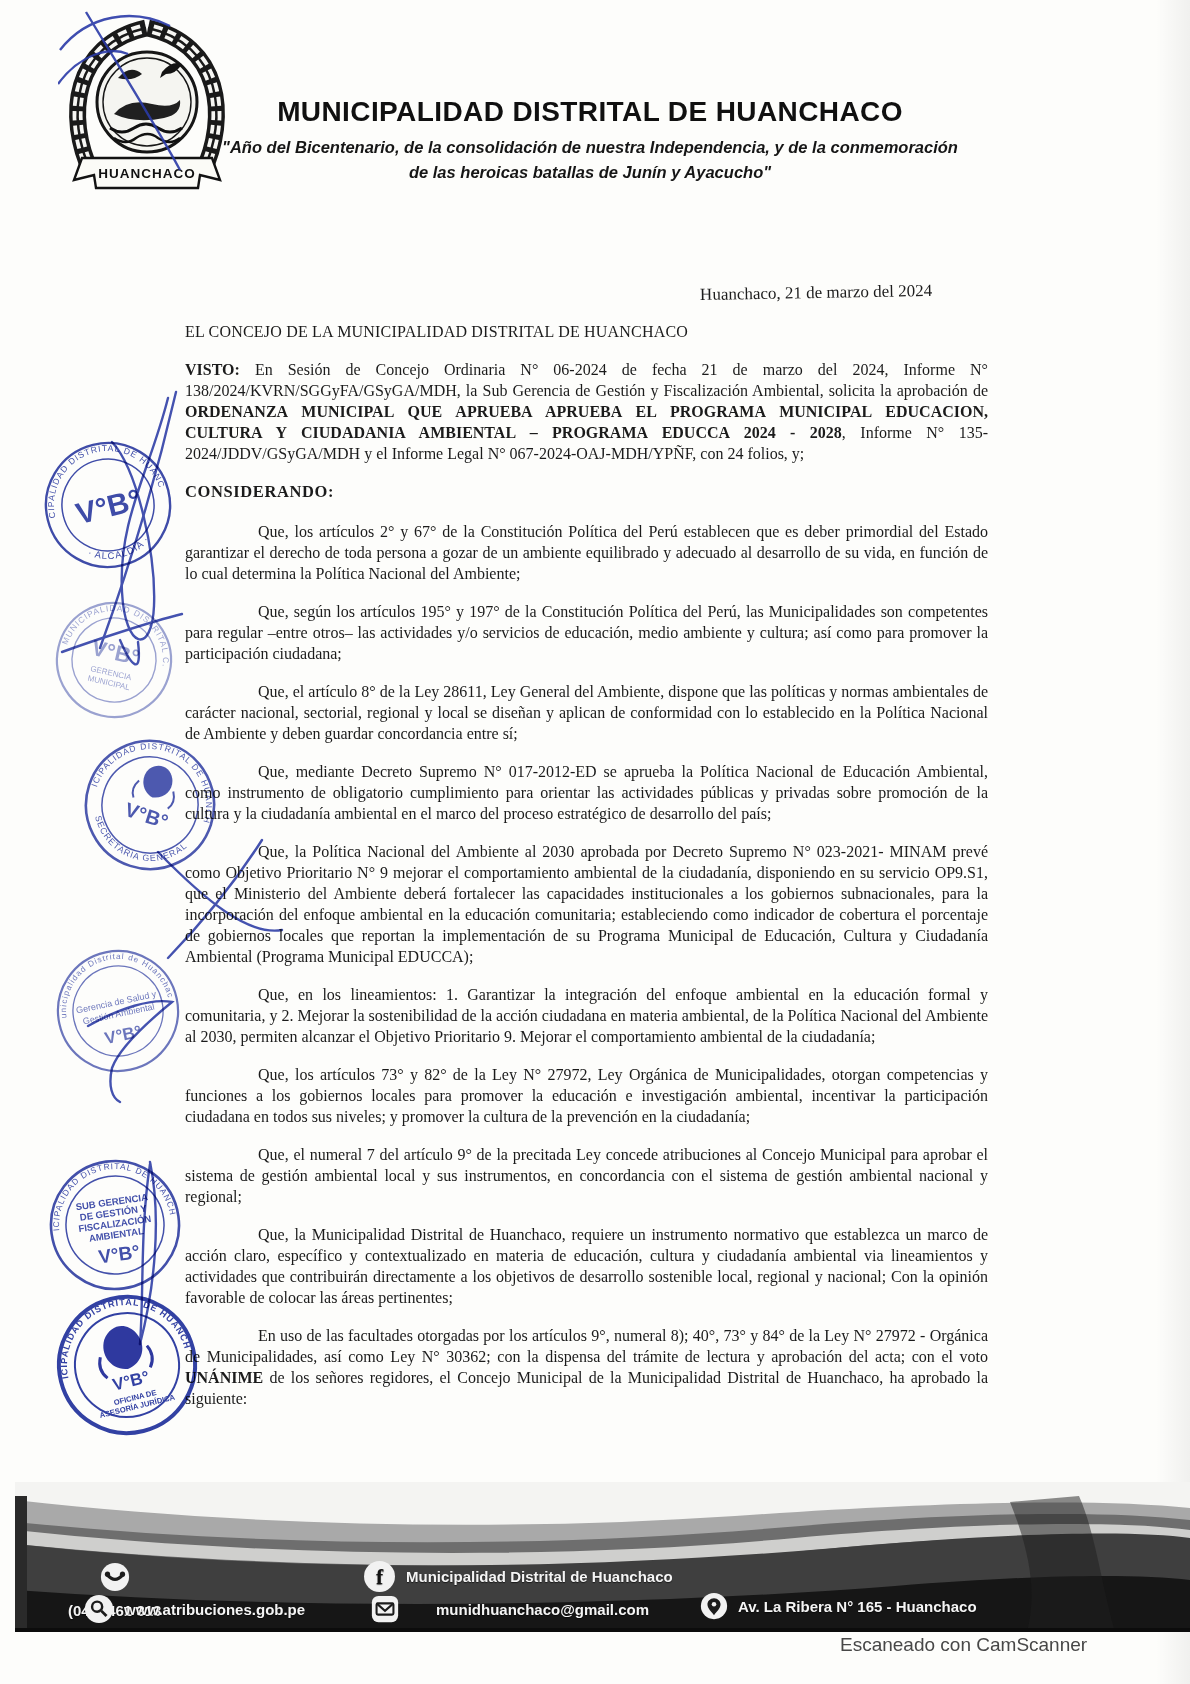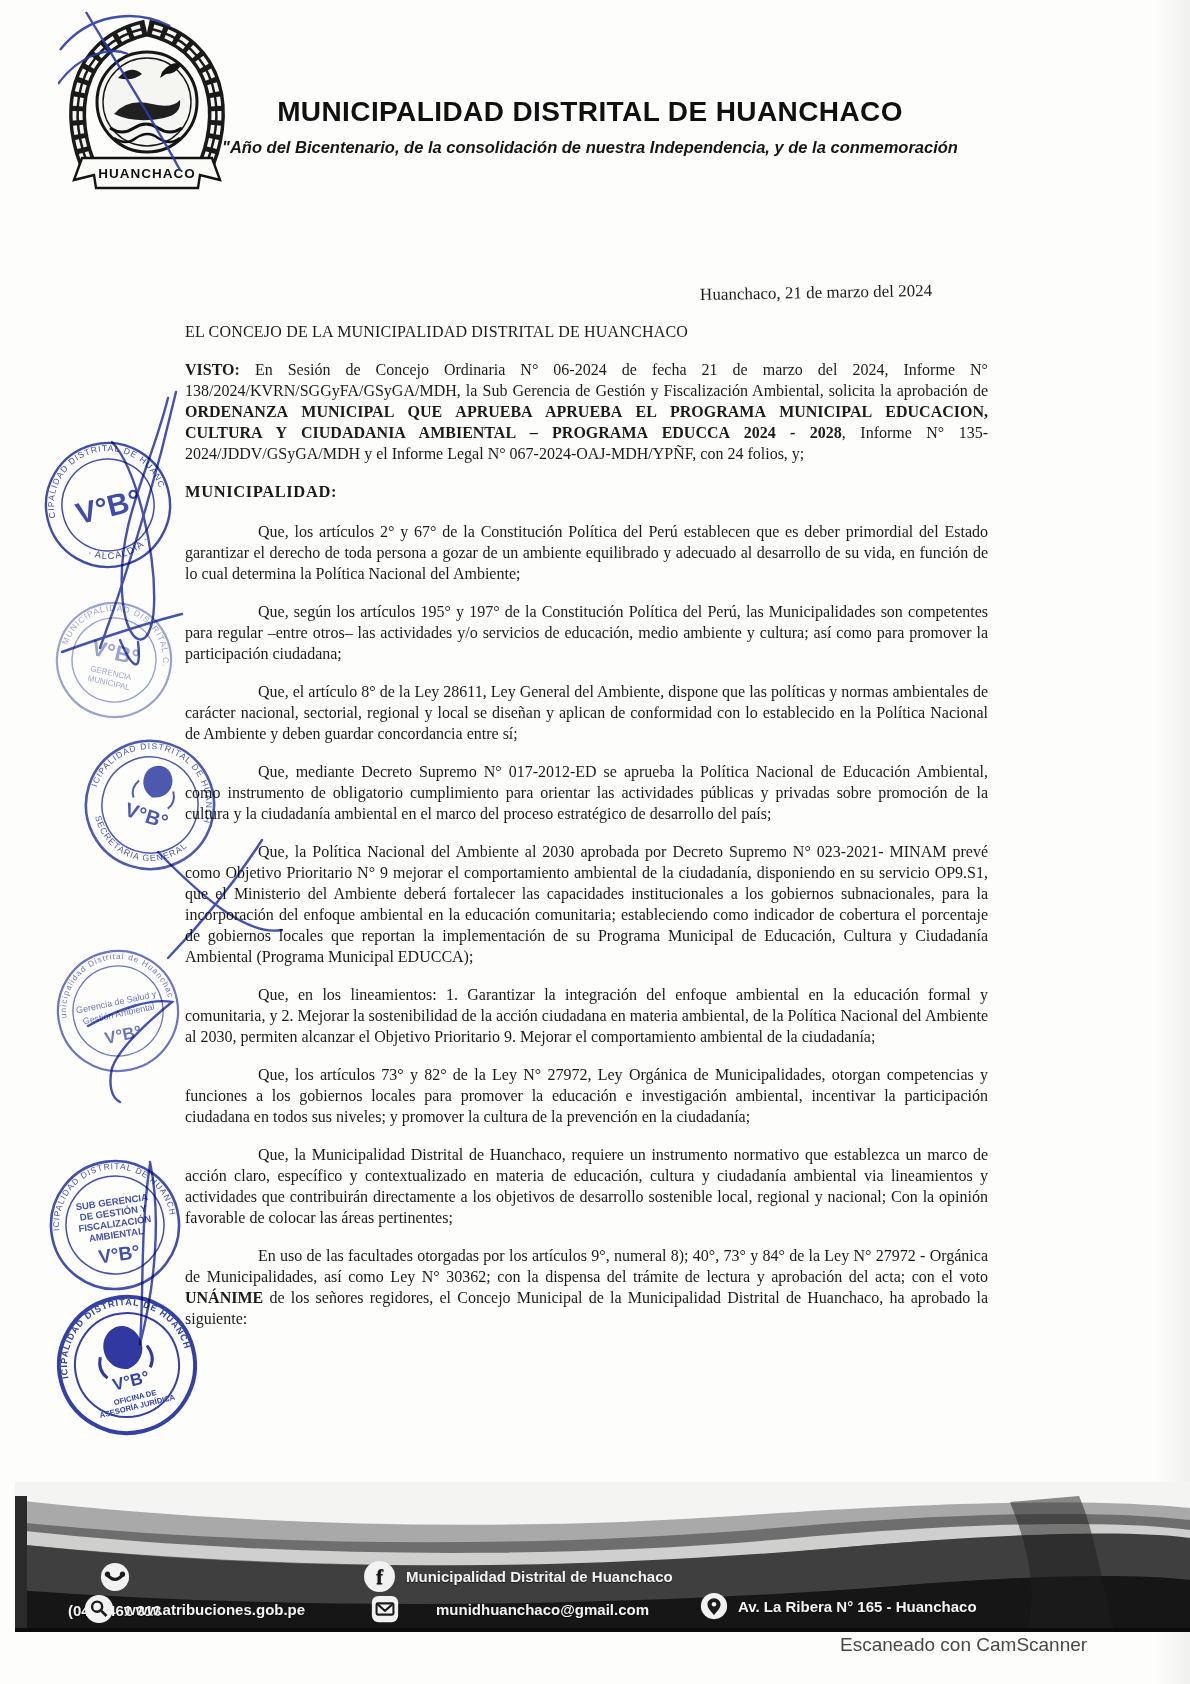--- a/index.html
+++ b/index.html
@@ -80,39 +80,41 @@
       <path d="M2,44 C30,8 76,2 112,20"></path>
       <path d="M0,78 C22,48 52,40 70,48"></path>
       <path d="M28,6 C58,56 96,116 122,164"></path>
     </g>
   </svg>
 
   <div class="header-text">
     <h1 class="muni-name">MUNICIPALIDAD DISTRITAL DE HUANCHACO</h1>
     <div class="slogan">
       <div>"Año del Bicentenario, de la consolidación de nuestra Independencia, y de la conmemoración</div>
+      <div>de las heroicas batallas de Junín y Ayacucho"</div>
     </div>
   </div>
 
   <div class="dateline">Huanchaco, 21 de marzo del 2024</div>
 
   <div class="body-block">
     <div class="council">EL CONCEJO DE LA MUNICIPALIDAD DISTRITAL DE HUANCHACO</div>
 
     <p class="para"><span class="lbl">VISTO:</span><span> En Sesión de Concejo Ordinaria N° 06-2024 de fecha 21 de marzo del 2024, Informe N° 138/2024/KVRN/SGGyFA/GSyGA/MDH, la Sub Gerencia de Gestión y Fiscalización Ambiental, solicita la aprobación de </span><b class="run">ORDENANZA MUNICIPAL QUE APRUEBA APRUEBA EL PROGRAMA MUNICIPAL EDUCACION, CULTURA Y CIUDADANIA AMBIENTAL – PROGRAMA EDUCCA 2024 - 2028</b><span>, Informe N° 135-2024/JDDV/GSyGA/MDH y el Informe Legal N° 067-2024-OAJ-MDH/YPÑF, con 24 folios, y;</span></p>
 
-    <div class="considerando">MUNICIPALIDAD:</div>
+    <div class="considerando">CONSIDERANDO:</div>
 
     <p class="para indent">Que, los artículos 2° y 67° de la Constitución Política del Perú establecen que es deber primordial del Estado garantizar el derecho de toda persona a gozar de un ambiente equilibrado y adecuado al desarrollo de su vida, en función de lo cual determina la Política Nacional del Ambiente;</p>
     <p class="para indent">Que, según los artículos 195° y 197° de la Constitución Política del Perú, las Municipalidades son competentes para regular –entre otros– las actividades y/o servicios de educación, medio ambiente y cultura; así como para promover la participación ciudadana;</p>
     <p class="para indent">Que, el artículo 8° de la Ley 28611, Ley General del Ambiente, dispone que las políticas y normas ambientales de carácter nacional, sectorial, regional y local se diseñan y aplican de conformidad con lo establecido en la Política Nacional de Ambiente y deben guardar concordancia entre sí;</p>
     <p class="para indent">Que, mediante Decreto Supremo N° 017-2012-ED se aprueba la Política Nacional de Educación Ambiental, como instrumento de obligatorio cumplimiento para orientar las actividades públicas y privadas sobre promoción de la cultura y la ciudadanía ambiental en el marco del proceso estratégico de desarrollo del país;</p>
     <p class="para indent">Que, la Política Nacional del Ambiente al 2030 aprobada por Decreto Supremo N° 023-2021- MINAM prevé como Objetivo Prioritario N° 9 mejorar el comportamiento ambiental de la ciudadanía, disponiendo en su servicio OP9.S1, que el Ministerio del Ambiente deberá fortalecer las capacidades institucionales a los gobiernos subnacionales, para la incorporación del enfoque ambiental en la educación comunitaria; estableciendo como indicador de cobertura el porcentaje de gobiernos locales que reportan la implementación de su Programa Municipal de Educación, Cultura y Ciudadanía Ambiental (Programa Municipal EDUCCA);</p>
     <p class="para indent">Que, en los lineamientos: 1. Garantizar la integración del enfoque ambiental en la educación formal y comunitaria, y 2. Mejorar la sostenibilidad de la acción ciudadana en materia ambiental, de la Política Nacional del Ambiente al 2030, permiten alcanzar el Objetivo Prioritario 9. Mejorar el comportamiento ambiental de la ciudadanía;</p>
     <p class="para indent">Que, los artículos 73° y 82° de la Ley N° 27972, Ley Orgánica de Municipalidades, otorgan competencias y funciones a los gobiernos locales para promover la educación e investigación ambiental, incentivar la participación ciudadana en todos sus niveles; y promover la cultura de la prevención en la ciudadanía;</p>
+    <p class="para indent">Que, el numeral 7 del artículo 9° de la precitada Ley concede atribuciones al Concejo Municipal para aprobar el sistema de gestión ambiental local y sus instrumentos, en concordancia con el sistema de gestión ambiental nacional y regional;</p>
     <p class="para indent">Que, la Municipalidad Distrital de Huanchaco, requiere un instrumento normativo que establezca un marco de acción claro, específico y contextualizado en materia de educación, cultura y ciudadanía ambiental via lineamientos y actividades que contribuirán directamente a los objetivos de desarrollo sostenible local, regional y nacional; Con la opinión favorable de colocar las áreas pertinentes;</p>
 
     <p class="para indent"><span>En uso de las facultades otorgadas por los artículos 9°, numeral 8); 40°, 73° y 84° de la Ley N° 27972 - Orgánica de Municipalidades, así como Ley N° 30362; con la dispensa del trámite de lectura y aprobación del acta; con el voto </span><b class="run">UNÁNIME</b><span> de los señores regidores, el Concejo Municipal de la Municipalidad Distrital de Huanchaco, ha aprobado la siguiente:</span></p>
   </div>
 
   <svg class="stamp" style="left:40px;top:437px;width:136px;height:136px;transform:rotate(-14deg);opacity:.92" viewBox="-68 -68 136 136">
     <circle r="62" class="st-ring" stroke-width="2.4"></circle>
     <circle r="46" class="st-ring" stroke-width="1.5"></circle>
     <path id="s1t" d="M -54,0 A 54,54 0 1 1 54,0" fill="none"></path>
     <text class="st-ringtext" font-size="8.6"><textPath href="#s1t" startOffset="50%" text-anchor="middle">MUNICIPALIDAD DISTRITAL DE HUANCHACO</textPath></text>

